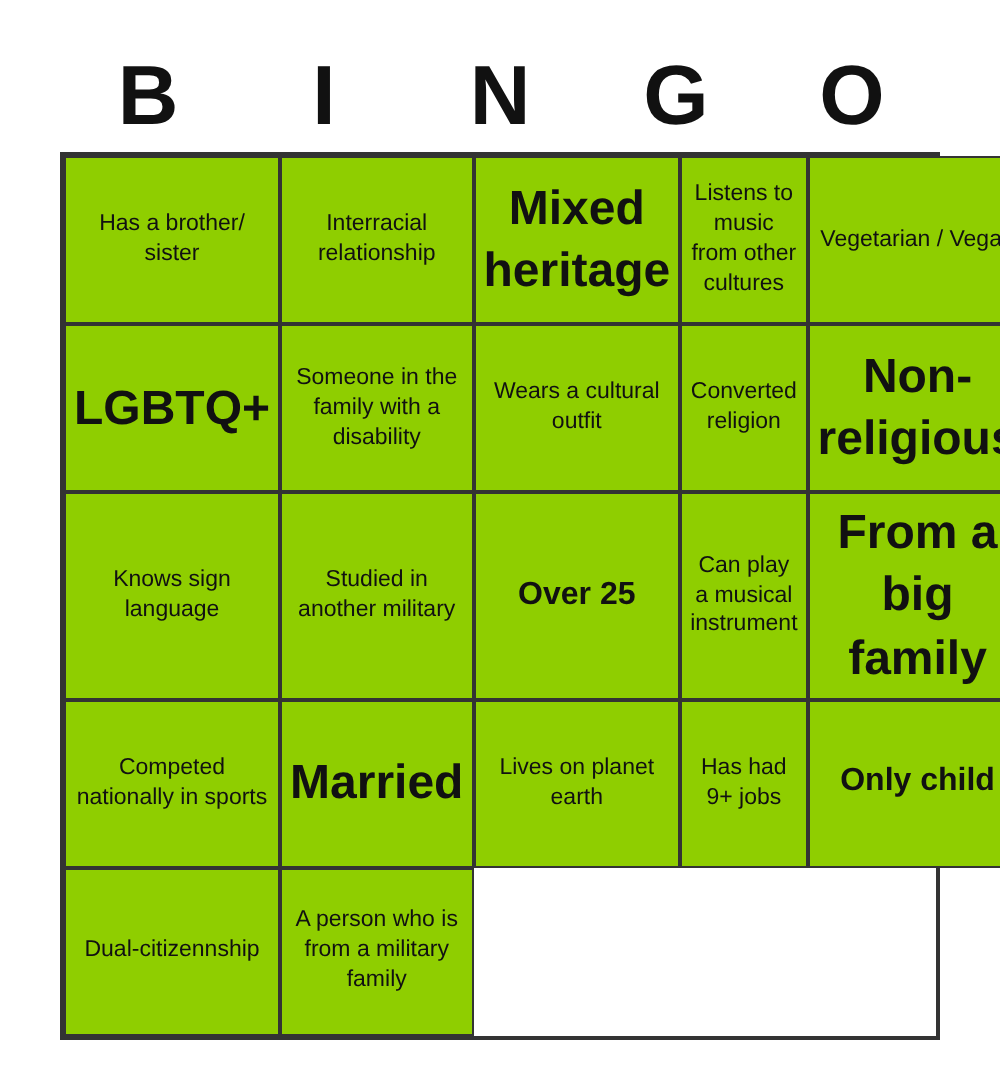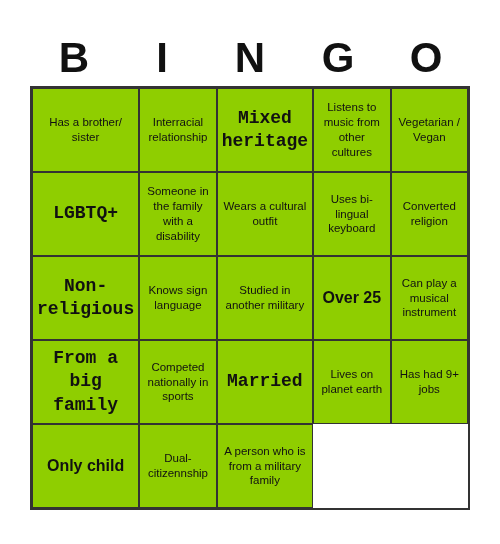--- a/index.html
+++ b/index.html
@@ -40,23 +40,22 @@
       align-items: center;
       justify-content: center;
       text-align: center;
       padding: 4px;
       font-size: 11.5px;
       font-weight: 500;
       color: #111;
       line-height: 1.3;
     }
     .bingo-cell.large-text {
-      font-size: 18px;
+      font-size: 24px;
       font-weight: bold;
-      font-family: Liberation Mono, monospace;
     }
     .bingo-cell.xlarge-text {
       font-size: 16px;
       font-weight: bold;
     }
   </style>
 </head>
 <body>
 
 <div class="bingo-container">
@@ -69,21 +68,20 @@
     </div>
   <div class="bingo-grid">
   <div class="bingo-cell">Has a brother/ sister</div>
       <div class="bingo-cell">Interracial relationship</div>
       <div class="bingo-cell large-text">Mixed heritage</div>
       <div class="bingo-cell">Listens to music from other cultures</div>
       <div class="bingo-cell">Vegetarian / Vegan</div>
       <div class="bingo-cell large-text">LGBTQ+</div>
       <div class="bingo-cell">Someone in the family with a disability</div>
       <div class="bingo-cell">Wears a cultural outfit</div>
-      <div class="bingo-cell">Uses bi-lingual keyboard</div>
       <div class="bingo-cell">Converted religion</div>
       <div class="bingo-cell large-text">Non-religious</div>
       <div class="bingo-cell">Knows sign language</div>
       <div class="bingo-cell">Studied in another military</div>
       <div class="bingo-cell xlarge-text">Over 25</div>
       <div class="bingo-cell">Can play a musical instrument</div>
       <div class="bingo-cell large-text">From a big family</div>
       <div class="bingo-cell">Competed nationally in sports</div>
       <div class="bingo-cell large-text">Married</div>
       <div class="bingo-cell">Lives on planet earth</div>

